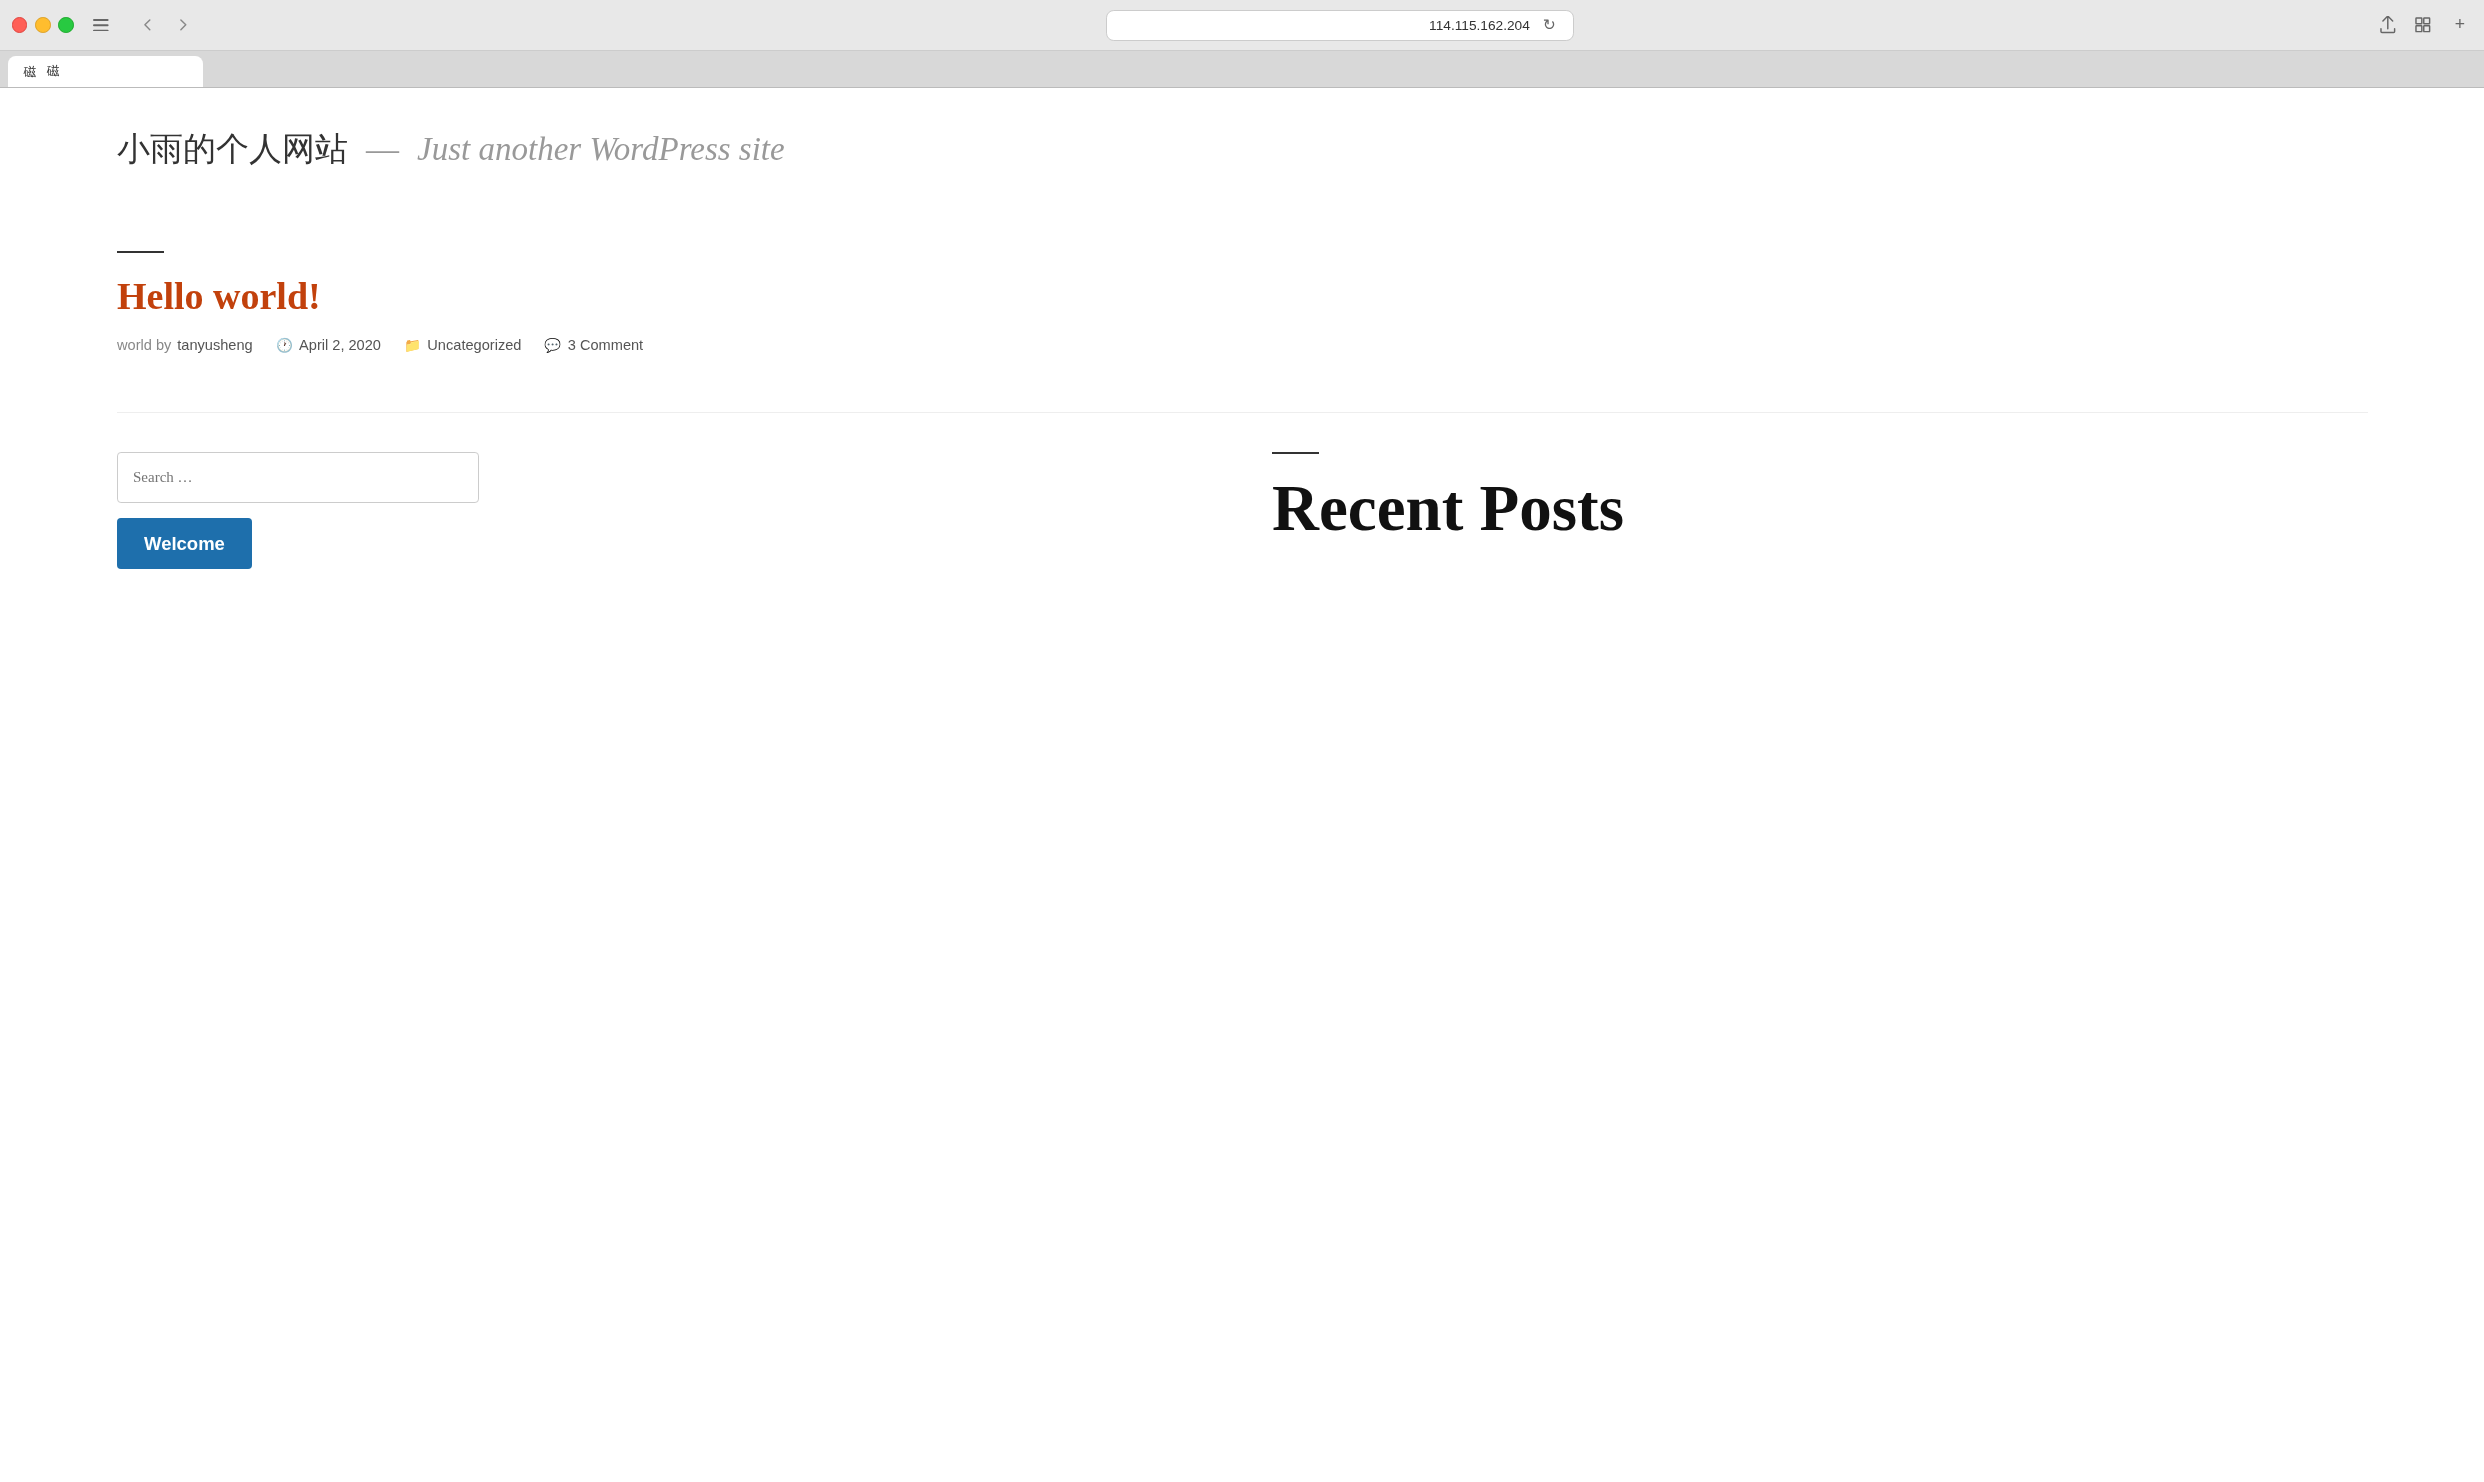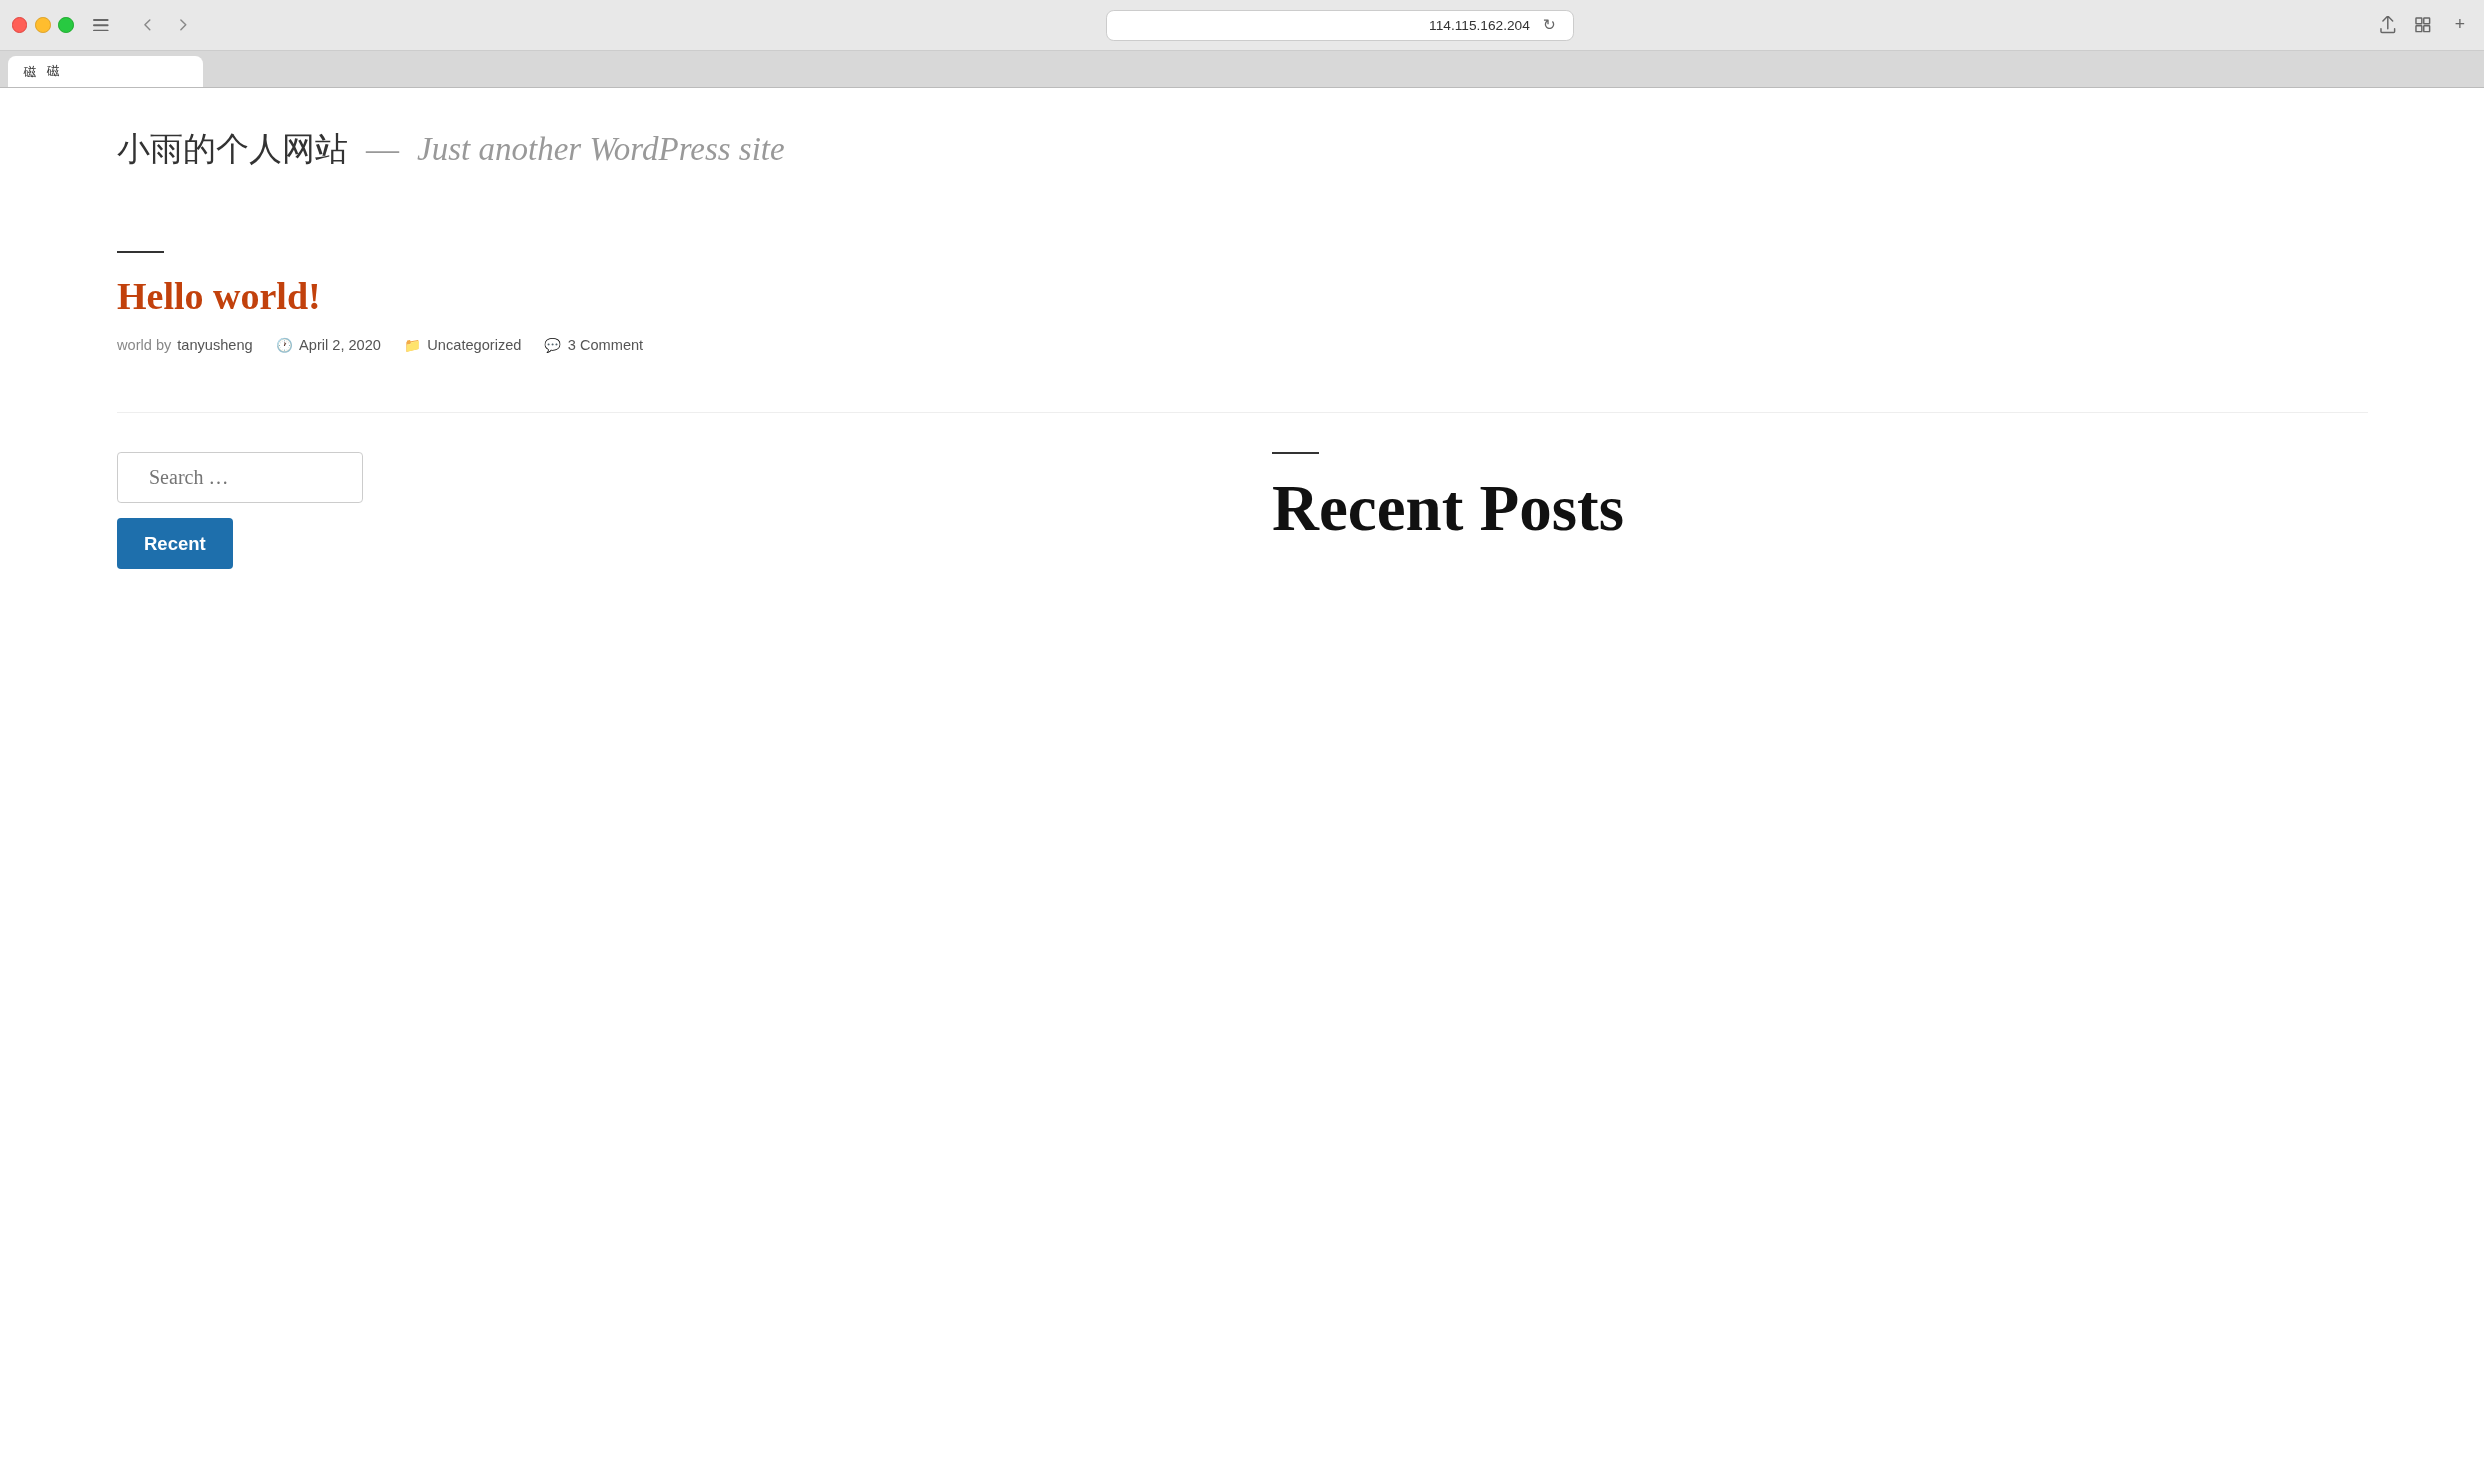--- a/index.html
+++ b/index.html
@@ -275,26 +275,26 @@
       gap: 59px;
       padding: 39px 0 59px 0;
       border-top: 1px solid #eee;
     }
 
     .sidebar-widget {
       padding: 0;
     }
 
     .search-input-field {
-      width: 246px;
+      width: 362px;
       height: 51px;
       border: 1.5px solid #ccc;
       border-radius: 3.9px;
-      padding: 0 31px;
-      font-size: 20px;
+      padding: 0 15px;
+      font-size: 15px;
       color: #999;
       outline: none;
       display: block;
       margin-bottom: 15.6px;
       font-family: Georgia, serif;
     }
 
     .search-button {
       background: #1e6fac;
       color: white;
@@ -417,21 +417,21 @@
         <span class="post-meta-icon">💬</span>
         <a href="#">3 Comment</a>
       </div>
     </div>
   </article>
 
   <div class="bottom-section">
 
     <div class="sidebar-widget">
       <input type="text" class="search-input-field" placeholder="Search …" style="">
-      <button class="search-button">Recent</button>
+      <button class="search-button">Welcome</button>
     </div>
 
     <div class="sidebar-widget">
       <div class="widget-divider"></div>
       <h2 class="widget-title">Recent Posts</h2>
     </div>
 
   </div>
 </div>
 

